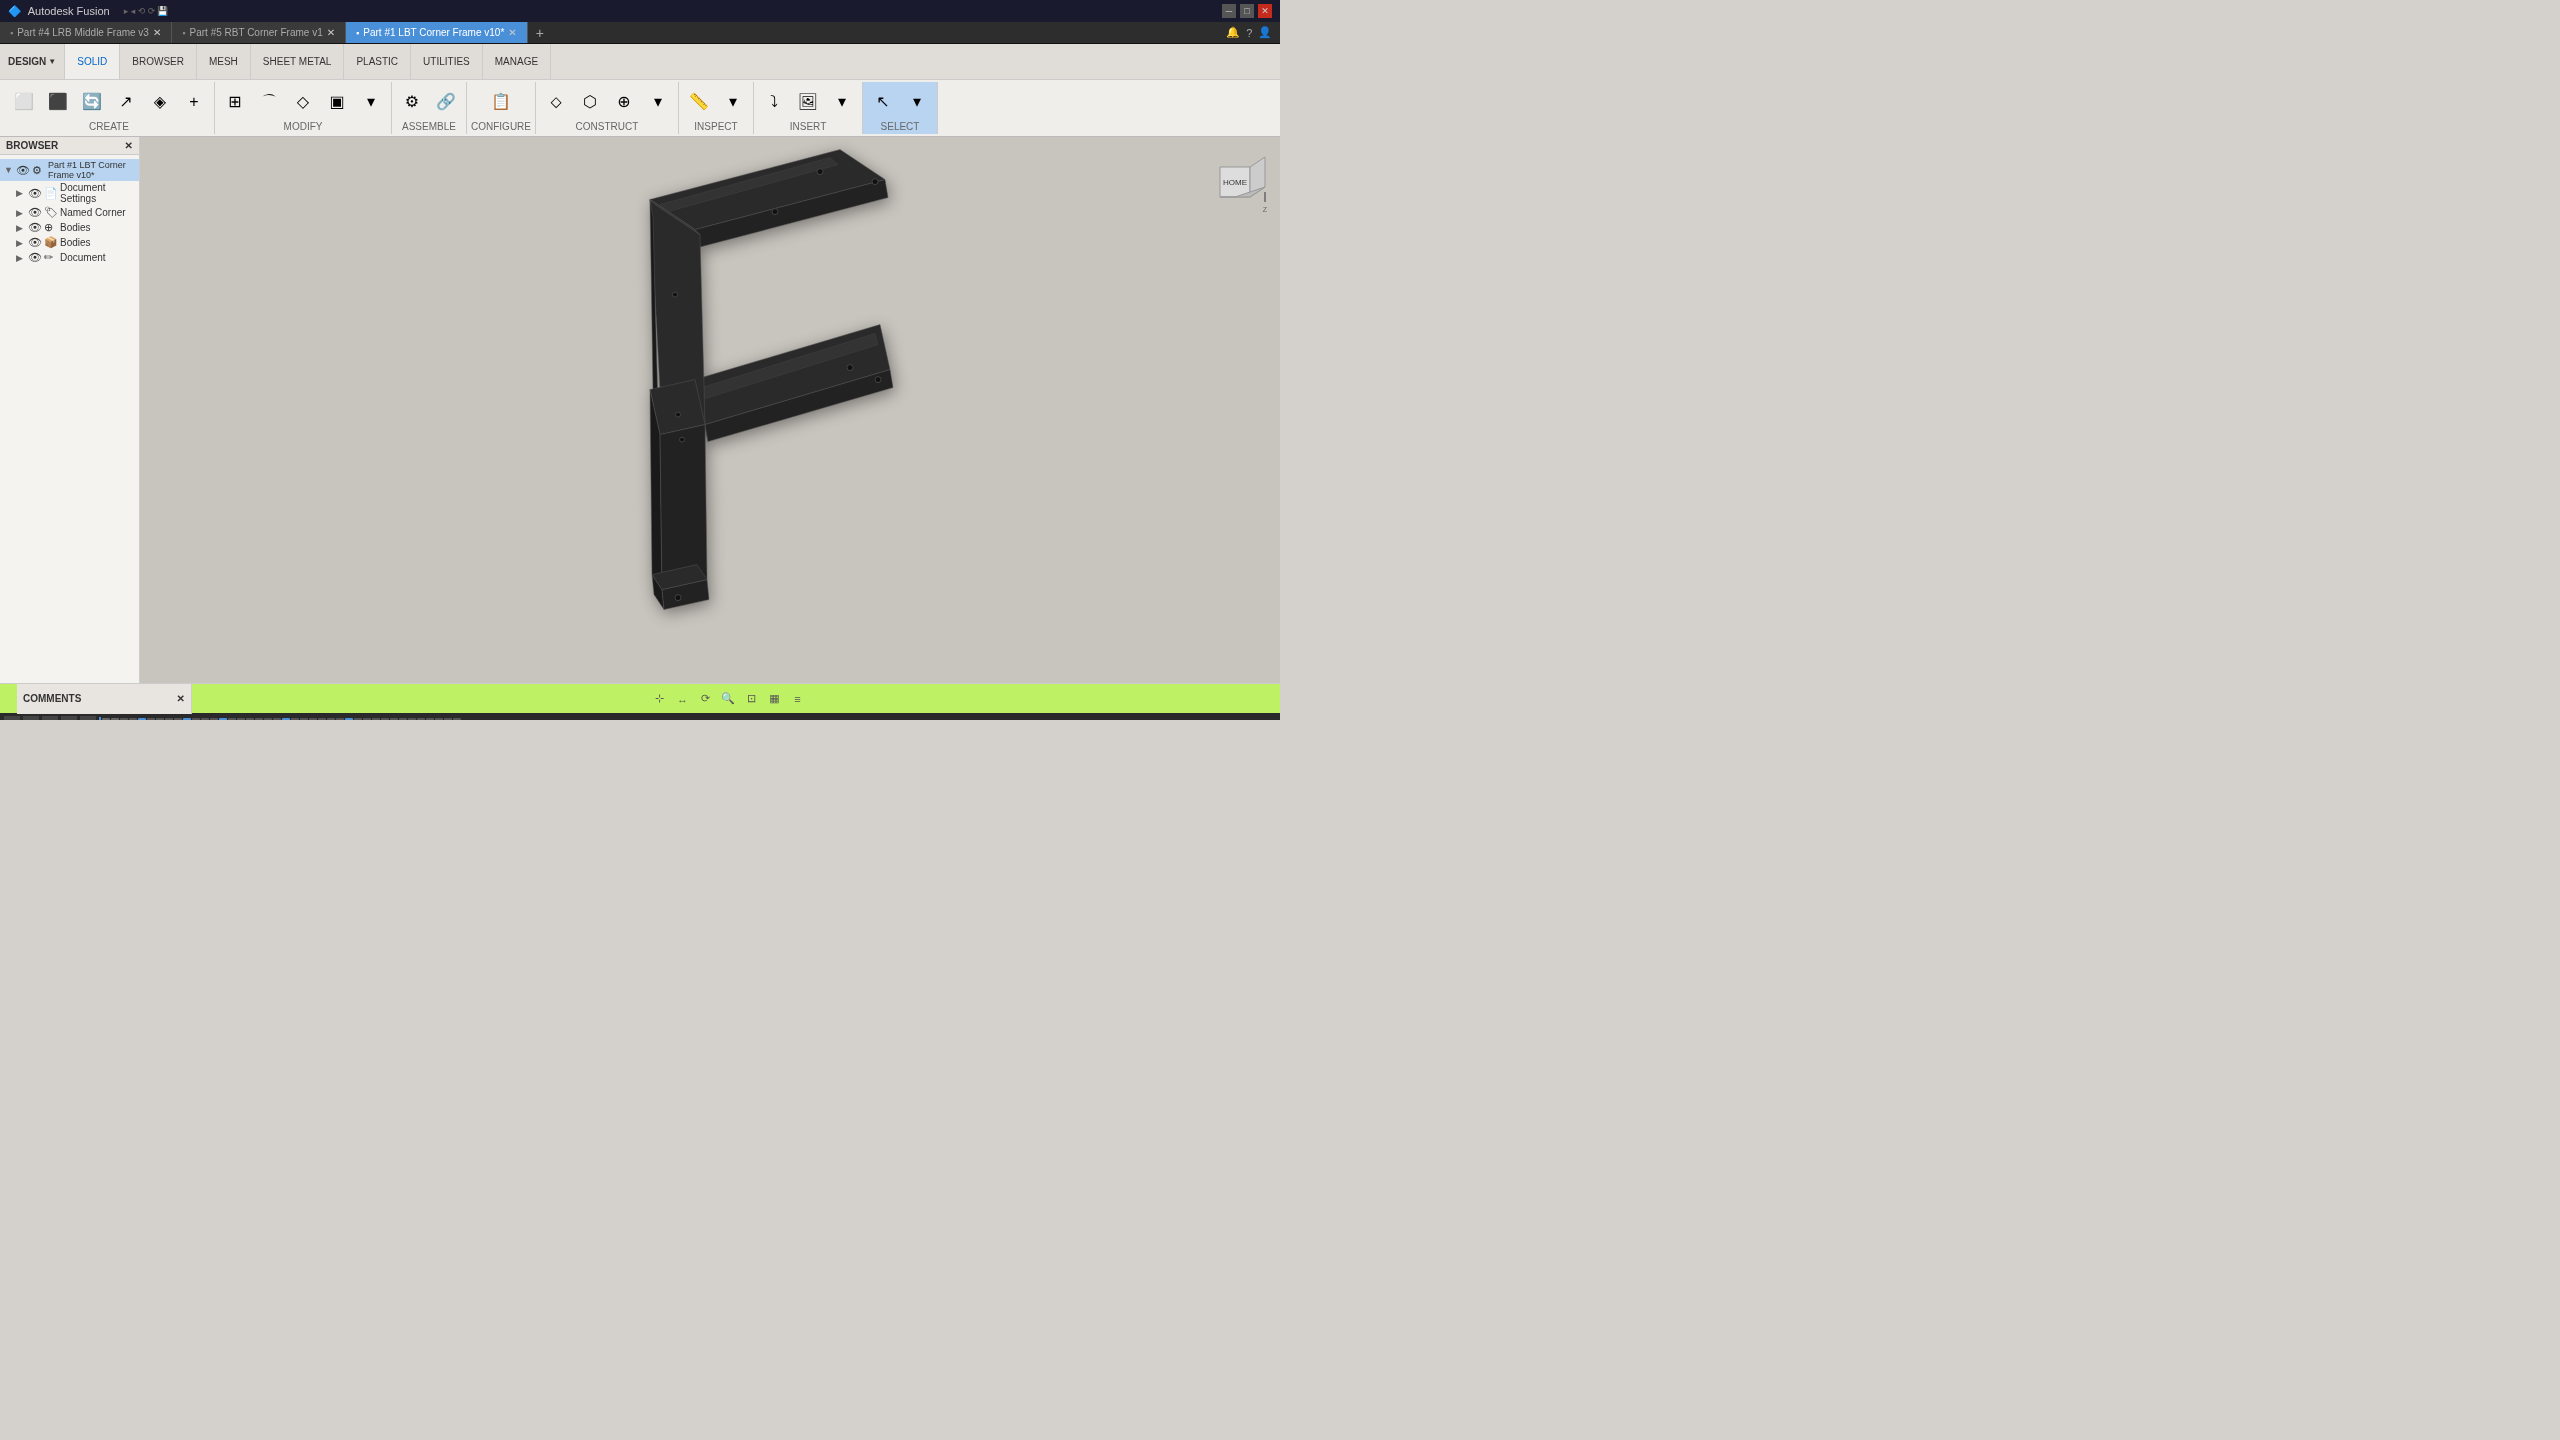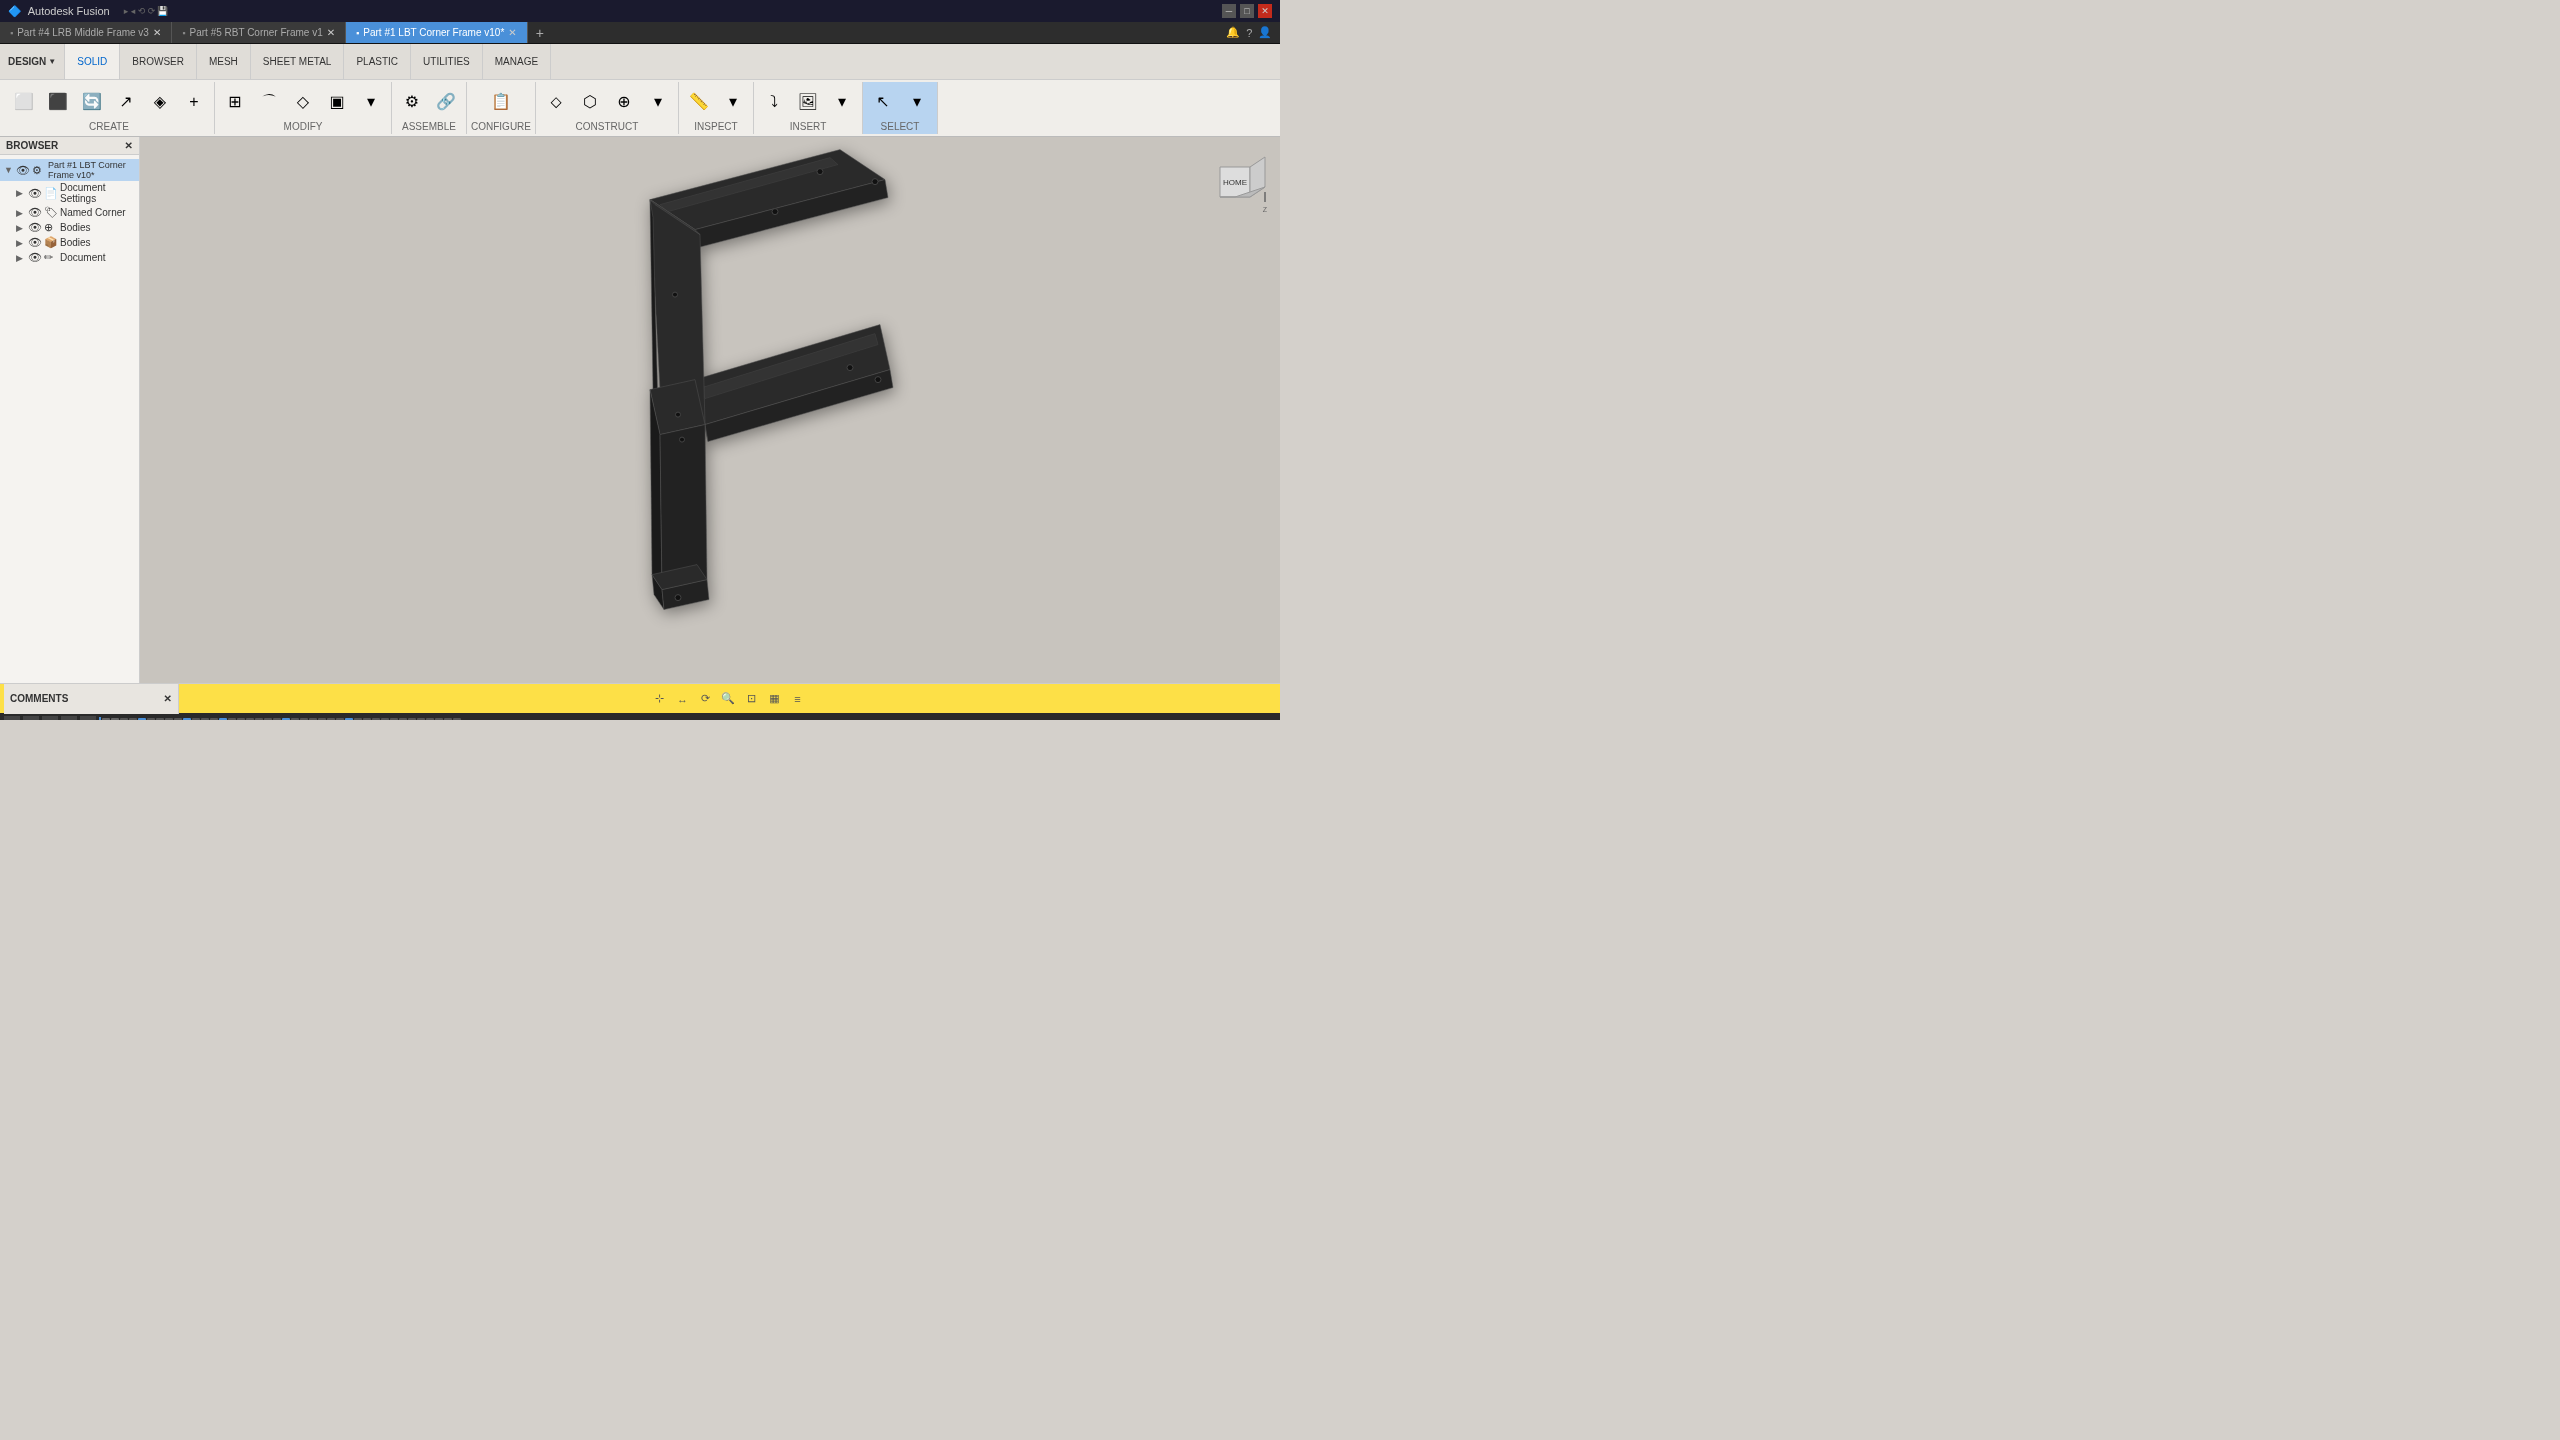--- a/index.html
+++ b/index.html
@@ -228,25 +228,25 @@
       position: absolute;
       top: 10px;
       right: 10px;
       width: 70px;
       height: 70px;
     }
 
     
     #bottom-toolbar {
       height: 30px;
-      background: #fde047;
+      background: #bef264;
       border-top: 1px solid #ccc;
       display: flex;
       align-items: center;
-      padding: 0 4px;
+      padding: 0 17px;
       gap: 2px;
     }
     #comments-panel {
       width: 175px;
       height: 30px;
       display: flex;
       align-items: center;
       justify-content: space-between;
       padding: 0 6px;
       border-right: 1px solid #ccc;

